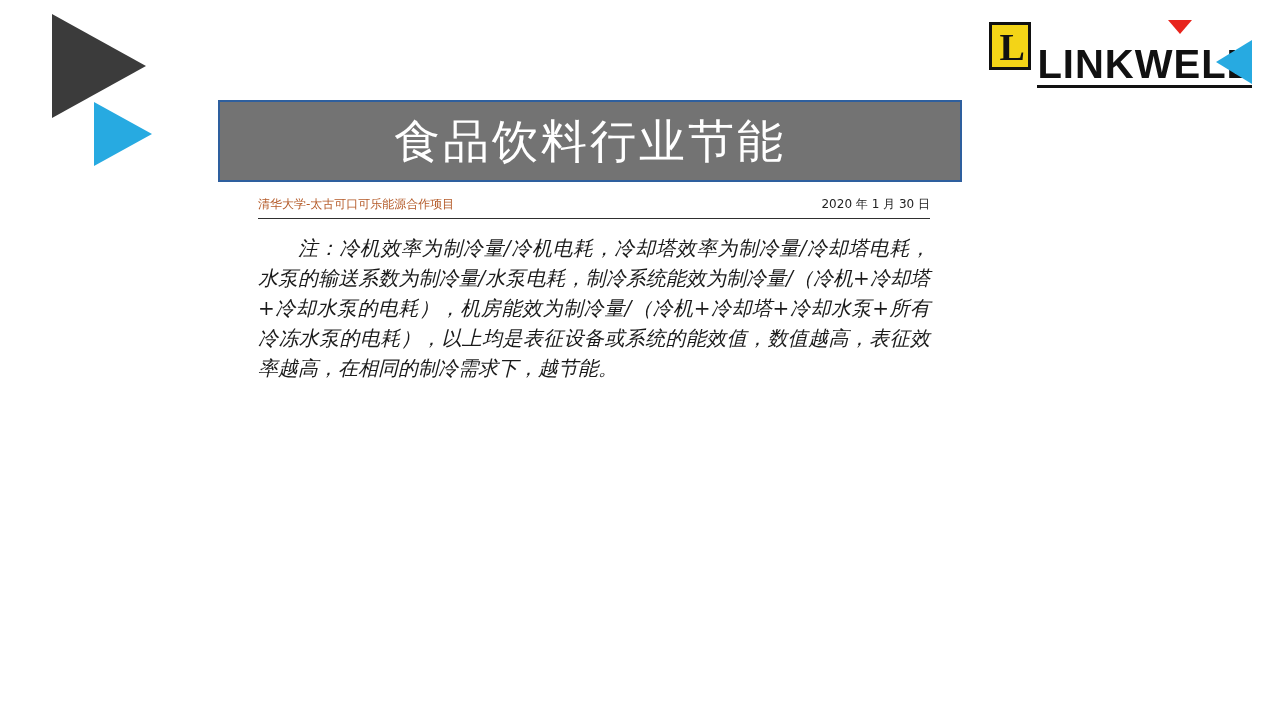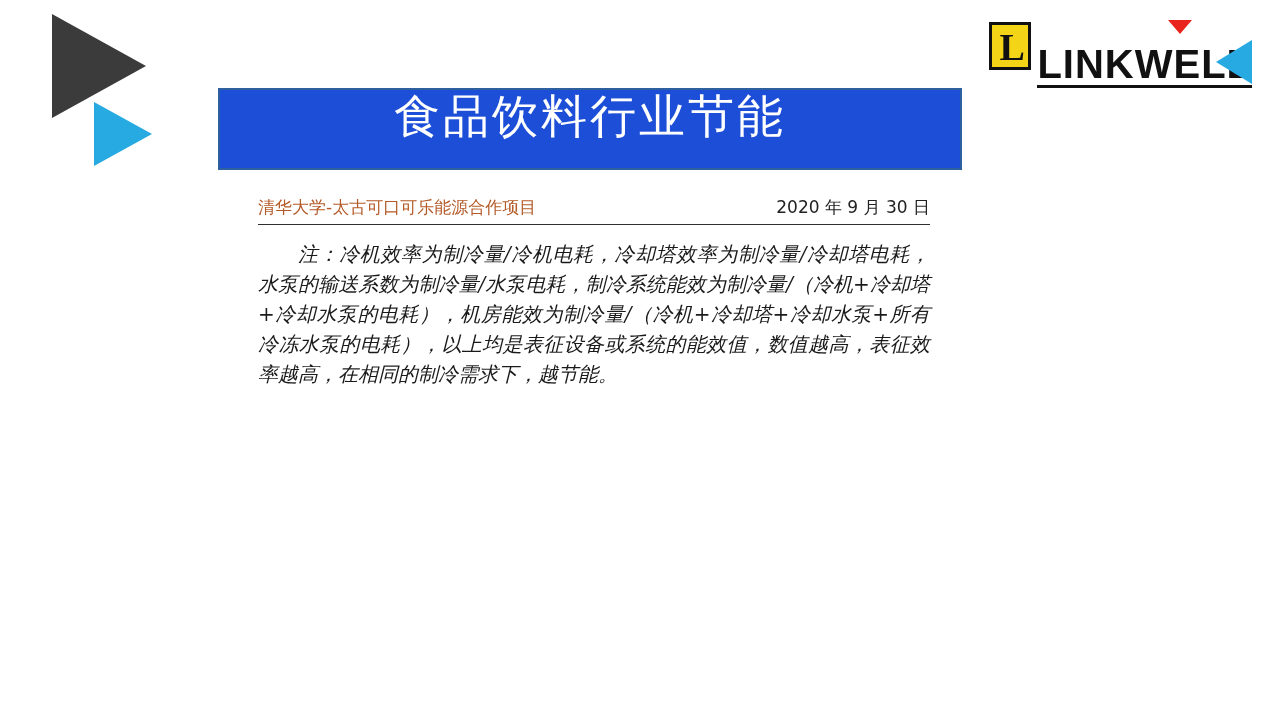--- a/index.html
+++ b/index.html
@@ -108,27 +108,28 @@
     height: 0;
     border-top: 22px solid transparent;
     border-bottom: 22px solid transparent;
     border-right: 36px solid #27aae1;
   }
 
   
   .title-banner {
     position: absolute;
     left: 218px;
-    top: 88px;
+    top: 100px;
     width: 744px;
     height: 82px;
-    background: #1d4ed8;
+    background: #737373;
     border: 2px solid #2e5f9e;
     box-sizing: border-box;
     display: flex;
+    align-items: center;
     justify-content: center;
   }
   .title-text {
     color: #ffffff;
     font-family: "DejaVu Sans", sans-serif;
     font-size: 46px;
     letter-spacing: 3px;
     line-height: 52px;
   }
 
@@ -137,21 +138,21 @@
     position: absolute;
     left: 258px;
     top: 196px;
     width: 672px;
   }
   .doc-header {
     display: flex;
     justify-content: space-between;
     align-items: flex-end;
     font-family: "DejaVu Sans", sans-serif;
-    font-size: 17px;
+    font-size: 12px;
     padding-bottom: 5px;
     border-bottom: 1.6px solid #2f2f2f;
   }
   .doc-header-left {
     color: #b45a28;
   }
   .doc-header-right {
     color: #222222;
   }
   .doc-body {
@@ -191,18 +192,18 @@
   <div class="logo-tri-blue"></div>
 </div>
 
 <div class="title-banner">
   <div class="title-text">食品饮料行业节能</div>
 </div>
 
 <div class="doc">
   <div class="doc-header">
     <div class="doc-header-left">清华大学-太古可口可乐能源合作项目</div>
-    <div class="doc-header-right">2020 年 9 月 30 日</div>
+    <div class="doc-header-right">2020 年 1 月 30 日</div>
   </div>
   <div class="doc-body">
     <p class="para kai">注：冷机效率为制冷量/冷机电耗，冷却塔效率为制冷量/冷却塔电耗，水泵的输送系数为制冷量/水泵电耗，制冷系统能效为制冷量/（冷机+冷却塔+冷却水泵的电耗），机房能效为制冷量/（冷机+冷却塔+冷却水泵+所有冷冻水泵的电耗），以上均是表征设备或系统的能效值，数值越高，表征效率越高，在相同的制冷需求下，越节能。</p>
   </div>
 </div>
 
 </body></html>

